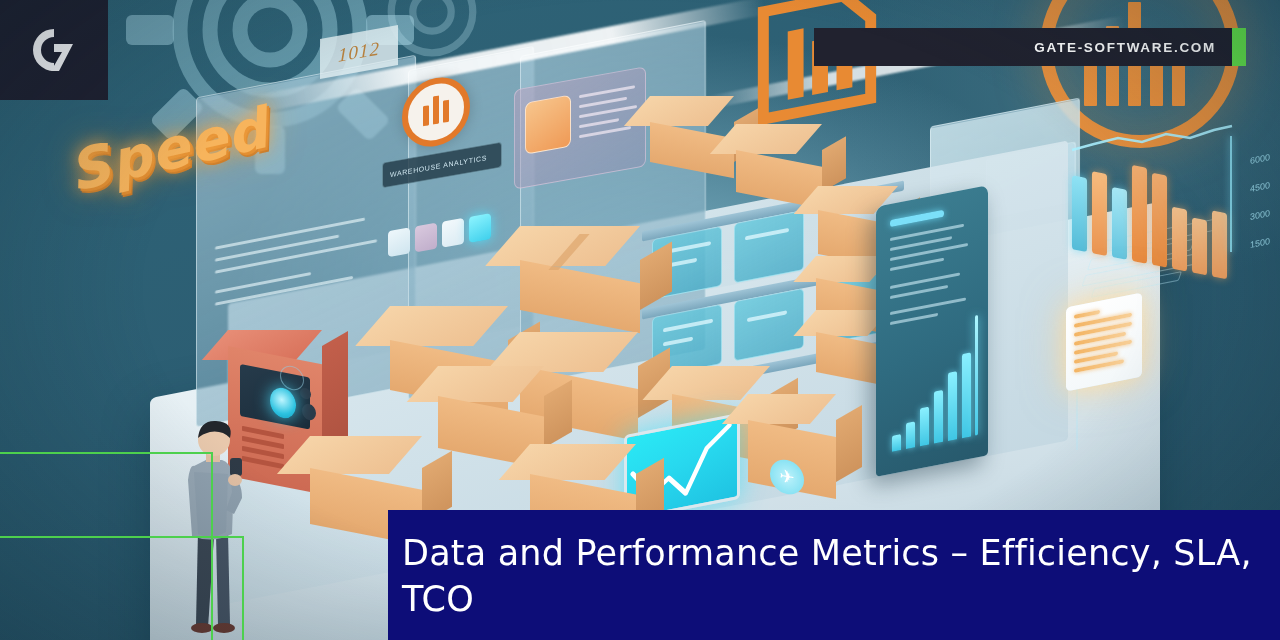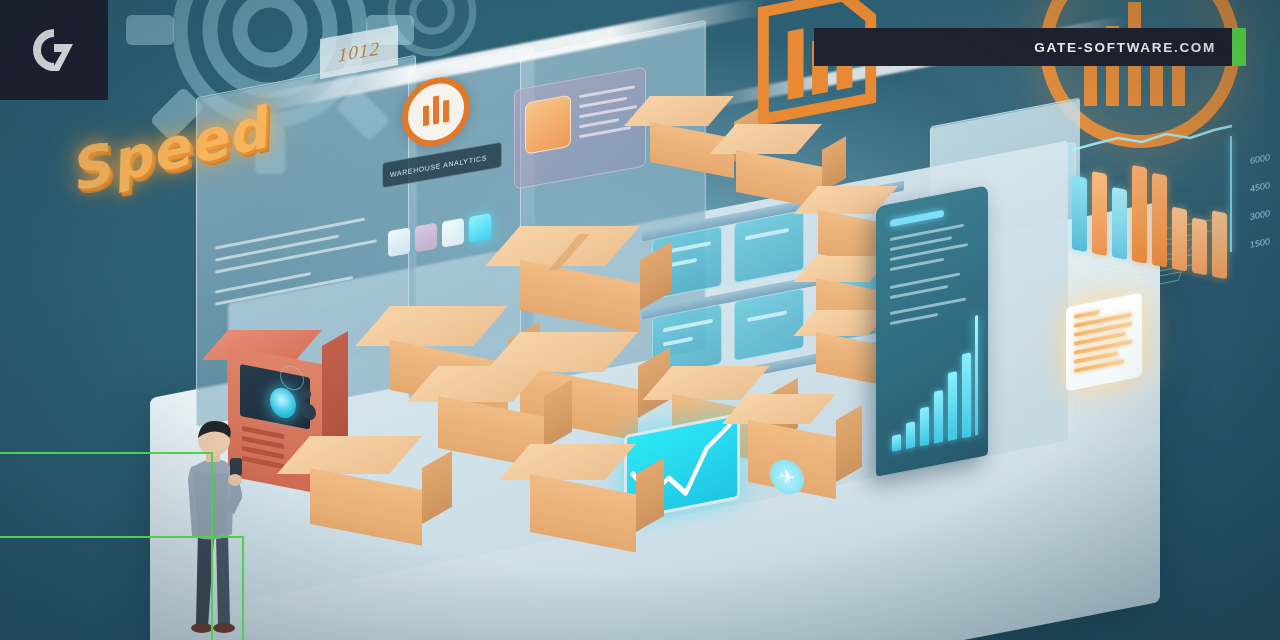--- a/index.html
+++ b/index.html
@@ -614,14 +614,17 @@
       <path d="M50 8 A42 42 0 1 0 50 92 L50 76 A26 26 0 1 1 50 24 Z" fill="#f6f6f8"></path>
       <path d="M50 38 L88 38 L60 92 L44 92 L66 54 L50 54 Z" fill="#f6f6f8"></path>
     </svg>
   </div>
 
   <div class="abs" id="watermark">
     <span class="wm-text">GATE-SOFTWARE.COM</span>
   </div>
   <div class="abs" id="wm-accent"></div>
 
+  <div class="abs" id="title-banner">
+    <div class="title-text">Data and Performance Metrics – Efficiency, SLA, TCO</div>
+  </div>
 
 </div>
 
 </body></html>

